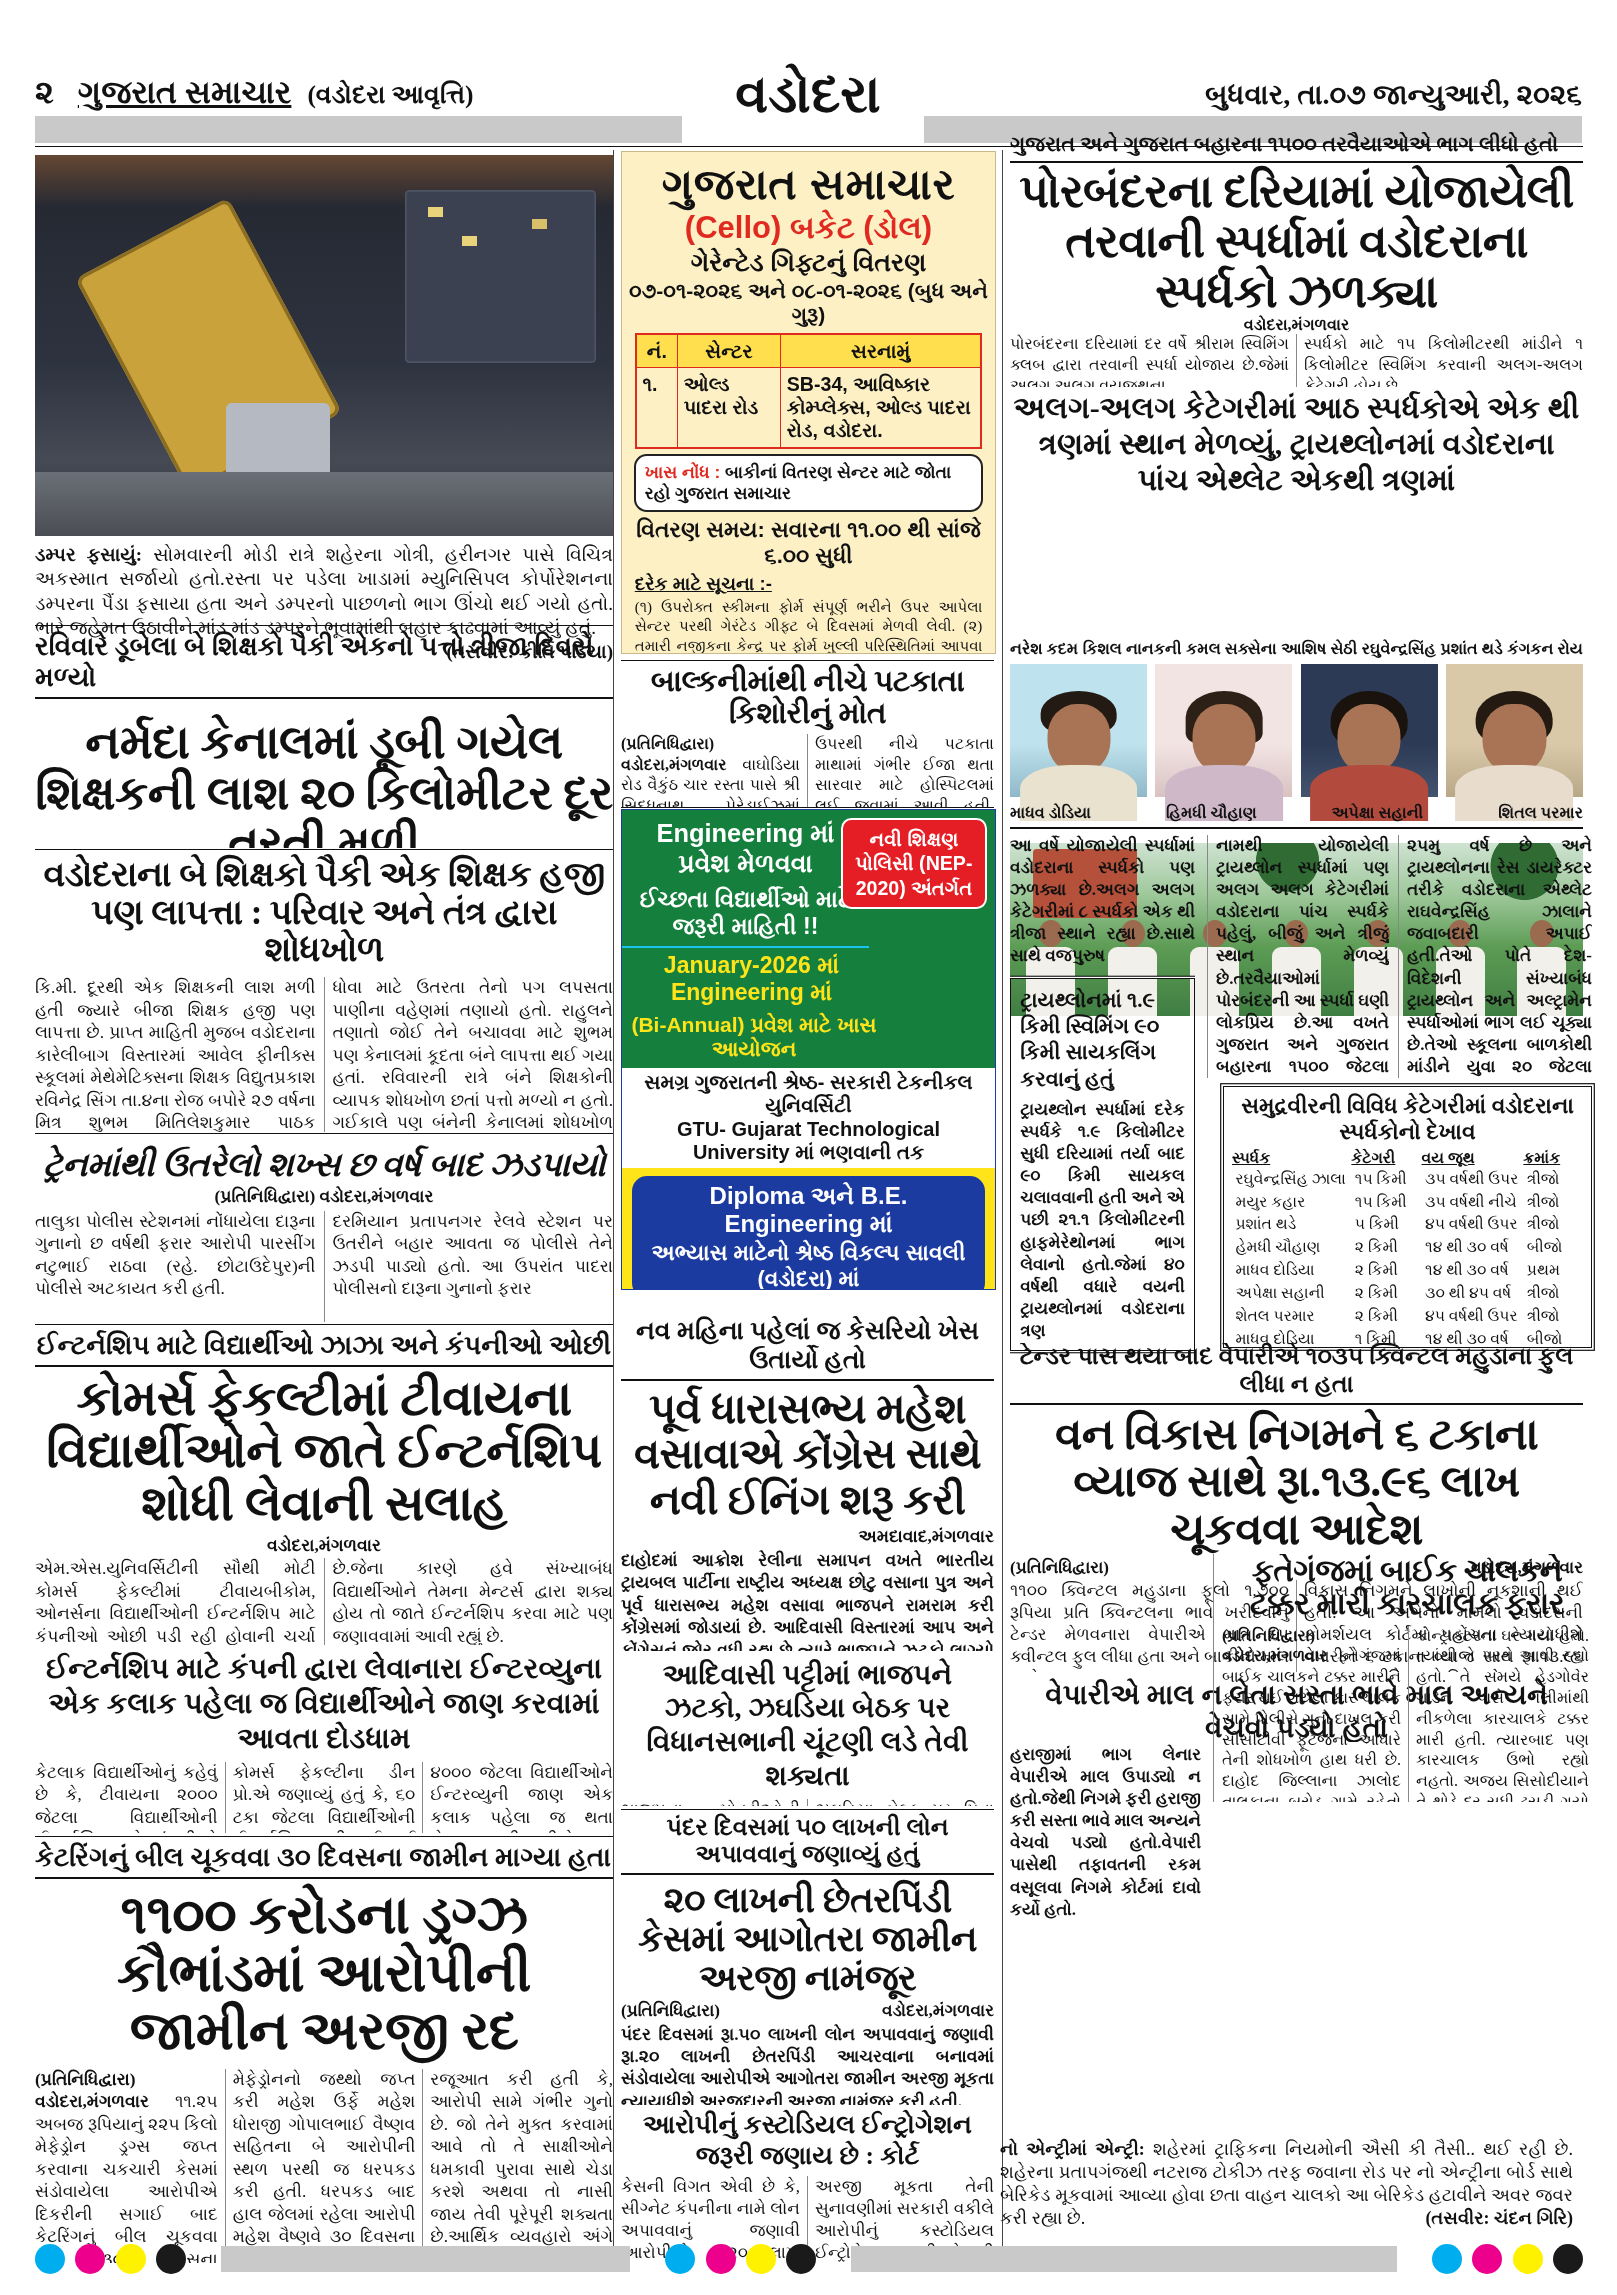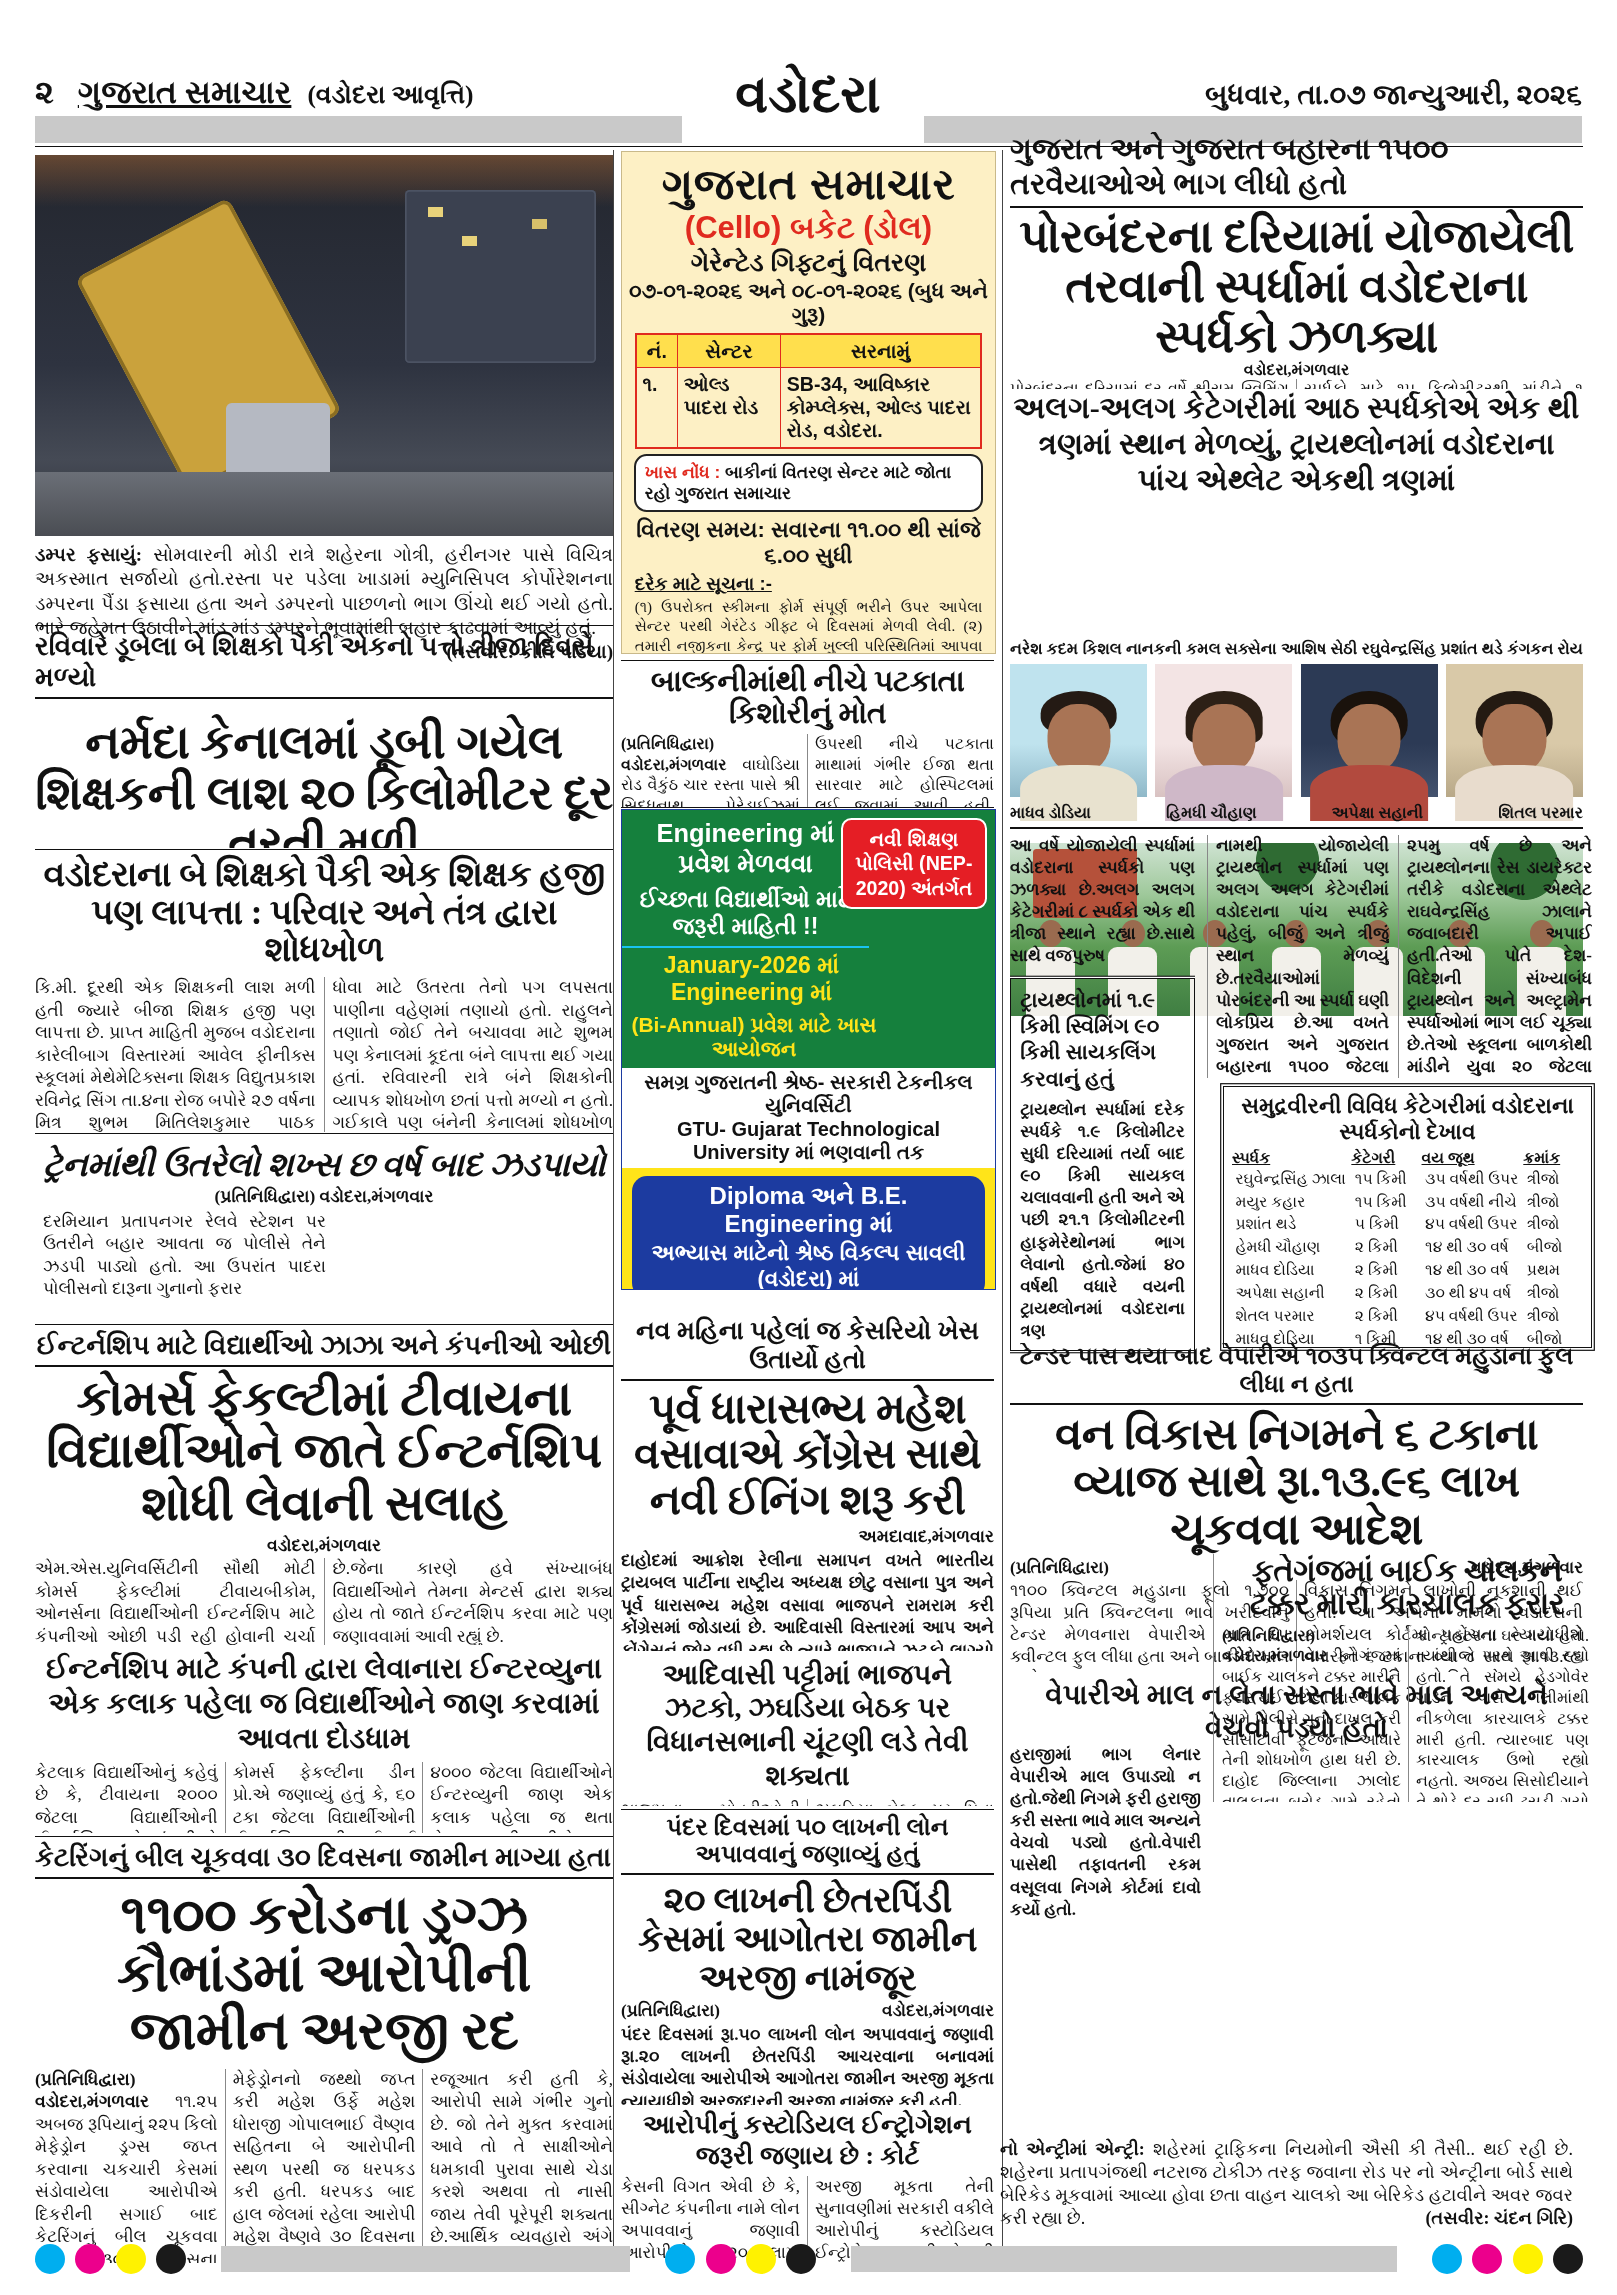--- a/index.html
+++ b/index.html
@@ -114,20 +114,21 @@
     <div class="cols" style="margin-top:8px;height:191px;overflow:hidden;">
       <div class="col" style="width:283px;padding-right:8px;font-size:17.3px;">કિ.મી. દૂરથી એક શિક્ષકની લાશ મળી હતી જ્યારે બીજા શિક્ષક હજી પણ લાપત્તા છે. પ્રાપ્ત માહિતી મુજબ વડોદરાના કારેલીબાગ વિસ્તારમાં આવેલ ફીનીક્સ સ્કૂલમાં મેથેમેટિક્સના શિક્ષક વિદ્યુતપ્રકાશ રવિનેદ્ર સિંગ તા.૪ના રોજ બપોરે ૨૭ વર્ષના મિત્ર શુભમ મિતિલેશકુમાર પાઠક (રહે.શરણમ રેસિડેન્સી, નિઝામપુરા), અશિત જન્મેજય ઓઝા અને રાહુલ વિરેન્દ્ર યાદવ સાથે કારમાં વડોદરાથી પાવાગઢ ગયા હતા અને સાંજે ત્યાંથી ચારેય મિત્રો</div>
       <div class="col" style="width:283px;padding-left:8px;font-size:17.3px;">ધોવા માટે ઉતરતા તેનો પગ લપસતા પાણીના વહેણમાં તણાયો હતો. રાહુલને તણાતો જોઈ તેને બચાવવા માટે શુભમ પણ કેનાલમાં કૂદતા બંને લાપત્તા થઈ ગયા હતાં. રવિવારની રાત્રે બંને શિક્ષકોની વ્યાપક શોધખોળ છતાં પત્તો મળ્યો ન હતો. ગઈકાલે પણ બંનેની કેનાલમાં શોધખોળ કરાઈ હતી.  દરમિયાન આજે બપોરે ઘટના બની તે સ્થળથી આશરે ૨૦ કિ.મી. દૂર પંચમહાલ જિલ્લાના કાલોલ તાલુકાના સમા ગામ</div>
     </div>
   </div>
 
   <div class="abs" style="left:35px;top:1133px;width:578px;height:188px;overflow:hidden;border-top:1.7px solid #111;">
     <div class="headline" style="font-size:34px;margin-top:13px;font-style:italic;">ટ્રેનમાંથી ઉતરેલો શખ્સ છ વર્ષ બાદ ઝડપાયો</div>
     <div class="dateline" style="text-align:center;font-size:17.3px;margin-top:3.5px;">(પ્રતિનિધિદ્વારા) વડોદરા,મંગળવાર</div>
     <div class="cols" style="margin-top:3.5px;height:116px;overflow:hidden;">
+      <div class="col" style="width:283px;padding-right:8px;font-size:17.3px;">તાલુકા પોલીસ સ્ટેશનમાં નોંધાયેલા દારૂના ગુનાનો છ વર્ષથી ફરાર આરોપી પારસીંગ નટુભાઈ રાઠવા (રહે. છોટાઉદેપુર)ની પોલીસે અટકાયત કરી હતી.</div>
       <div class="col" style="width:283px;padding-left:8px;font-size:17.3px;">દરમિયાન પ્રતાપનગર રેલવે સ્ટેશન પર ઉતરીને બહાર આવતા જ પોલીસે તેને ઝડપી પાડ્યો હતો. આ ઉપરાંત પાદરા પોલીસનો દારૂના ગુનાનો ફરાર</div>
     </div>
   </div>
 
   <div class="abs" style="left:35px;top:1324px;width:578px;height:508px;overflow:hidden;border-top:1.7px solid #111;">
     <div class="kicker2" style="font-size:26.6px;margin-top:4.6px;">ઈન્ટર્નશિપ માટે વિદ્યાર્થીઓ ઝાઝા અને કંપનીઓ ઓછી</div>
     <div class="headline" style="font-size:49px;margin-top:5.8px;">કોમર્સ ફેકલ્ટીમાં ટીવાયના વિદ્યાર્થીઓને જાતે ઈન્ટર્નશિપ શોધી લેવાની સલાહ</div>
     <div class="dateline" style="text-align:center;font-size:17.3px;margin-top:4.6px;">વડોદરા,મંગળવાર</div>
     <div class="cols" style="margin-top:2.3px;height:87px;overflow:hidden;">
       <div class="col" style="width:283px;padding-right:8px;font-size:17.3px;">એમ.એસ.યુનિવર્સિટીની સૌથી મોટી કોમર્સ ફેકલ્ટીમાં ટીવાયબીકોમ, ઓનર્સના વિદ્યાર્થીઓની ઈન્ટર્નશિપ માટે કંપનીઓ ઓછી પડી રહી હોવાની ચર્ચા વિદ્યાર્થી આલમમાં</div>
@@ -237,21 +238,21 @@
     </div>
     <div class="body-t" style="font-size:17.3px;margin-top:2.3px;height:81px;overflow:hidden;">પંદર દિવસમાં રૂા.૫૦ લાખની લોન અપાવવાનું જણાવી રૂા.૨૦ લાખની છેતરપિંડી આચરવાના બનાવમાં સંડોવાયેલા આરોપીએ આગોતરા જામીન અરજી મૂકતા ન્યાયાધીશે અરજદારની અરજી નામંજૂર કરી હતી.</div>
     <div class="subhead" style="font-size:25.4px;margin-top:4.6px;">આરોપીનું કસ્ટોડિયલ ઈન્ટ્રોગેશન જરૂરી જણાય છે : કોર્ટ</div>
     <div class="cols" style="margin-top:5.8px;height:144px;overflow:hidden;">
       <div class="col" style="width:182px;padding-right:7px;font-size:17px;">કેસની વિગત એવી છે કે, સીગ્નેટ કંપનીના નામે લોન અપાવવાનું જણાવી આરોપીએ રૂા.૨૦ લાખ મેળવી લીધા હતા.</div>
       <div class="col" style="width:182px;padding-left:7px;font-size:17px;">અરજી મૂકતા તેની સુનાવણીમાં સરકારી વકીલે આરોપીનું કસ્ટોડિયલ ઈન્ટ્રોગેશન જરૂરી હોવાની રજૂઆત કરી હતી.</div>
     </div>
   </div>
 
   <div class="abs" style="left:1010px;top:132px;width:573px;height:257px;overflow:hidden;">
-    <div class="kicker" style="font-size:30px;">ગુજરાત અને ગુજરાત બહારના ૧૫૦૦ તરવૈયાઓએ ભાગ લીધો હતો</div>
+    <div class="kicker" style="font-size:21px;">ગુજરાત અને ગુજરાત બહારના ૧૫૦૦ તરવૈયાઓએ ભાગ લીધો હતો</div>
     <div class="headline" style="font-size:46px;margin-top:4.6px;">પોરબંદરના દરિયામાં યોજાયેલી તરવાની સ્પર્ધામાં વડોદરાના સ્પર્ધકો ઝળક્યા</div>
     <div class="dateline" style="text-align:center;font-size:16px;">વડોદરા,મંગળવાર</div>
     <div class="cols" style="height:53px;overflow:hidden;">
       <div class="col" style="width:281px;padding-right:7px;font-size:16px;">પોરબંદરના દરિયામાં દર વર્ષે શ્રીરામ સ્વિમિંગ ક્લબ દ્વારા તરવાની સ્પર્ધા યોજાય છે.જેમાં અલગ અલગ વયજૂથના</div>
       <div class="col" style="width:281px;padding-left:7px;font-size:16px;">સ્પર્ધકો માટે ૧૫ કિલોમીટરથી માંડીને ૧ કિલોમીટર સ્વિમિંગ કરવાની અલગ-અલગ કેટેગરી હોય છે.</div>
     </div>
   </div>
   <div class="abs subhead" style="left:1010px;top:390px;width:573px;font-size:30px;">અલગ-અલગ કેટેગરીમાં આઠ સ્પર્ધકોએ એક થી ત્રણમાં સ્થાન મેળવ્યું, ટ્રાયથ્લોનમાં વડોદરાના પાંચ એથ્લેટ એકથી ત્રણમાં</div>
 
   <div class="abs photo" style="left:1010px;top:462px;width:573px;height:173px;background:linear-gradient(180deg,#cfe3d2 0%,#9ec89a 30%,#5d9c55 60%,#3f7e42 100%);">

